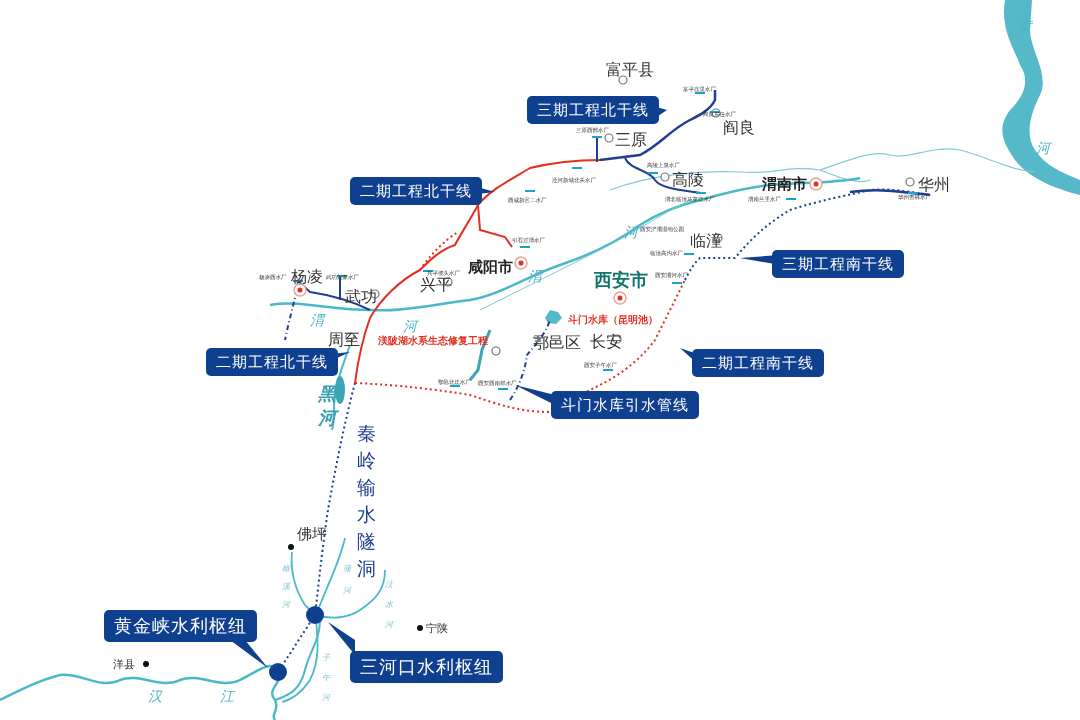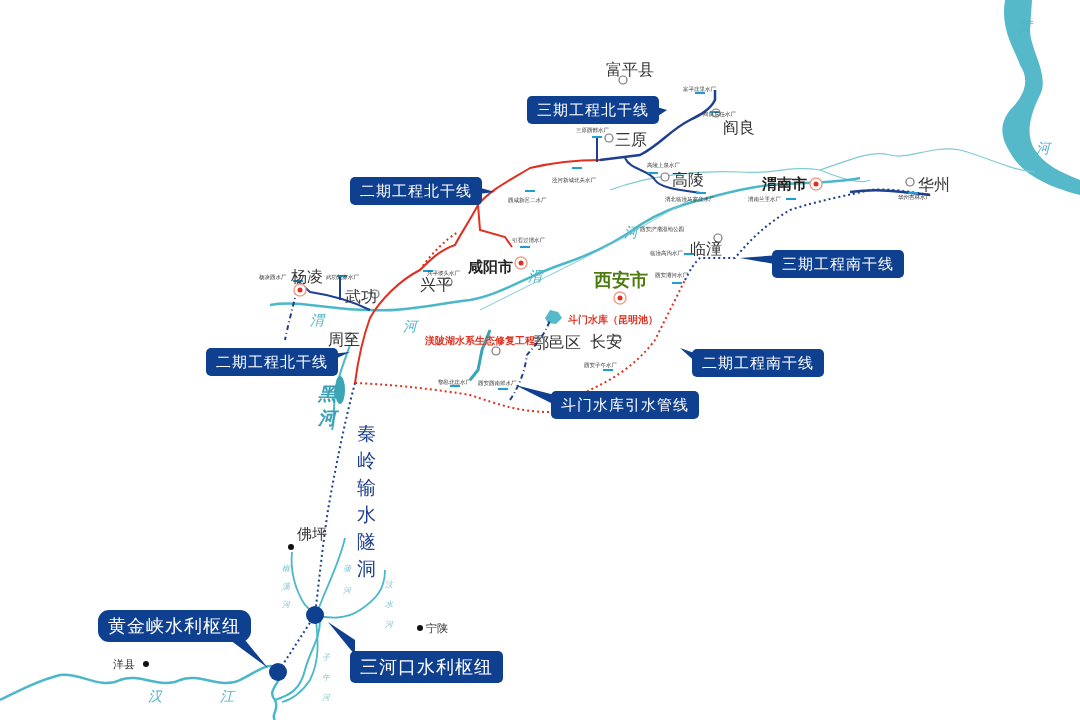--- a/index.html
+++ b/index.html
@@ -1,21 +1,21 @@
 <!DOCTYPE html>
 <html><head>
 <meta charset="utf-8">
 <style>
   html, body { margin:0; padding:0; background:#ffffff; }
   body { width:1080px; height:720px; overflow:hidden; position:relative; font-family:"DejaVu Sans", "Liberation Sans", sans-serif; }
   #map { position:absolute; left:0; top:0; width:1080px; height:720px; }
   .callout { position:absolute; background:#0f3f8f; color:#fff; border-radius:5px; font-size:15px; padding:4px 10px; white-space:nowrap; letter-spacing:1px; line-height:20px;text-align:center; }
   .callout.big { font-size:18px; padding:5px 10px; line-height:22px; }
   .city-big { position:absolute; font-size:15px; font-weight:bold; color:#222; }
-  .city-red { position:absolute; font-size:16px; font-weight:bold; color:#4d7c0f; }
+  .city-red { position:absolute; font-size:16px; font-weight:bold; color:#0f766e; }
   .town { position:absolute; font-size:16px; color:#333; }
   .plant { position:absolute; font-size:5.5px; color:#333; white-space:nowrap; }
   .red-label { position:absolute; font-size:10px; font-weight:bold; color:#e03020; white-space:nowrap;text-align:center; }
   .river-label { position:absolute; font-size:14px; font-style:italic; color:#4fb5c8; }
   .river-small { position:absolute; font-size:8px; font-style:italic; color:#7cc4d2; }
   .vert { position:absolute; font-size:19px; color:#1f3f8f; line-height:27px; width:22px; }
   .vert-river { position:absolute; font-size:18px; font-style:italic; color:#3a9fb5; line-height:24px; width:20px; font-weight:bold; }
 </style>
 </head>
 <body>
@@ -133,42 +133,42 @@
     <polygon points="355,640 328,622 355,655"></polygon>
   </g>
 </svg>
 
 <div class="callout" style="left:527px;top:96px;">三期工程北干线</div>
 <div class="callout" style="left:350px;top:177px;">二期工程北干线</div>
 <div class="callout" style="left:206px;top:348px;">二期工程北干线</div>
 <div class="callout" style="left:772px;top:250px;">三期工程南干线</div>
 <div class="callout" style="left:692px;top:349px;">二期工程南干线</div>
 <div class="callout" style="left:551px;top:391px;">斗门水库引水管线</div>
-<div class="callout big" style="left:98px;top:610px;border-radius:11px;">黄金峡水利枢纽</div>
+<div class="callout big" style="left:104px;top:610px;">黄金峡水利枢纽</div>
 <div class="callout big" style="left:350px;top:651px;">三河口水利枢纽</div>
 
 <div class="vert" style="left:357px;top:420px;">
   <div>秦</div>
   <div>岭</div>
   <div>输</div>
   <div>水</div>
   <div>隧</div>
   <div>洞</div>
 </div>
 
 <div class="city-red" style="left:594px;top:268px;font-size:18px;">西安市</div>
 <div class="city-big" style="left:468px;top:258px;">咸阳市</div>
 <div class="city-big" style="left:762px;top:175px;">渭南市</div>
 
 <div class="town" style="left:606px;top:60px;">富平县</div>
 <div class="town" style="left:615px;top:130px;">三原</div>
 <div class="town" style="left:723px;top:118px;">阎良</div>
 <div class="town" style="left:672px;top:170px;">高陵</div>
 <div class="town" style="left:918px;top:175px;">华州</div>
-<div class="town" style="left:690px;top:231px;margin-top:8px;">临潼</div>
+<div class="town" style="left:690px;top:231px;">临潼</div>
 <div class="town" style="left:420px;top:275px;">兴平</div>
 <div class="town" style="left:345px;top:287px;">武功</div>
 <div class="town" style="left:291px;top:267px;">杨凌</div>
 <div class="town" style="left:328px;top:330px;">周至</div>
 <div class="town" style="left:490px;top:333px;margin-left:43px;">鄠邑区</div>
 <div class="town" style="left:590px;top:332px;">长安</div>
 <div class="town" style="left:297px;top:525px;font-size:15px;">佛坪</div>
 <div class="town" style="left:426px;top:621px;font-size:11px;">宁陕</div>
 <div class="town" style="left:113px;top:657px;font-size:11px;">洋县</div>
 
@@ -186,21 +186,21 @@
 <div class="plant" style="left:655px;top:272px;">西安灞河水厂</div>
 <div class="plant" style="left:512px;top:237px;">引石过渭水厂</div>
 <div class="plant" style="left:427px;top:270px;">兴平坡头水厂</div>
 <div class="plant" style="left:259px;top:274px;">杨凌西水厂</div>
 <div class="plant" style="left:326px;top:274px;">武功刘家水厂</div>
 <div class="plant" style="left:438px;top:379px;">鄠邑北庄水厂</div>
 <div class="plant" style="left:478px;top:380px;">西安西南郊水厂</div>
 <div class="plant" style="left:584px;top:362px;">西安子午水厂</div>
 
 <div class="red-label" style="left:568px;top:313px;">斗门水库（昆明池）</div>
-<div class="red-label" style="left:378px;top:334px;margin-left:47px;">渼陂湖水系生态修复工程</div>
+<div class="red-label" style="left:378px;top:334px;">渼陂湖水系生态修复工程</div>
 
 <div class="river-label" style="left:1018px;top:18px;">黄</div>
 <div class="river-label" style="left:1036px;top:140px;">河</div>
 <div class="river-label" style="left:310px;top:312px;">渭</div>
 <div class="river-label" style="left:403px;top:318px;">河</div>
 <div class="river-label" style="left:528px;top:268px;">渭</div>
 <div class="river-label" style="left:624px;top:224px;">河</div>
 <div class="vert-river" style="left:318px;top:382px;">
   <div>黑</div>
   <div>河</div>

